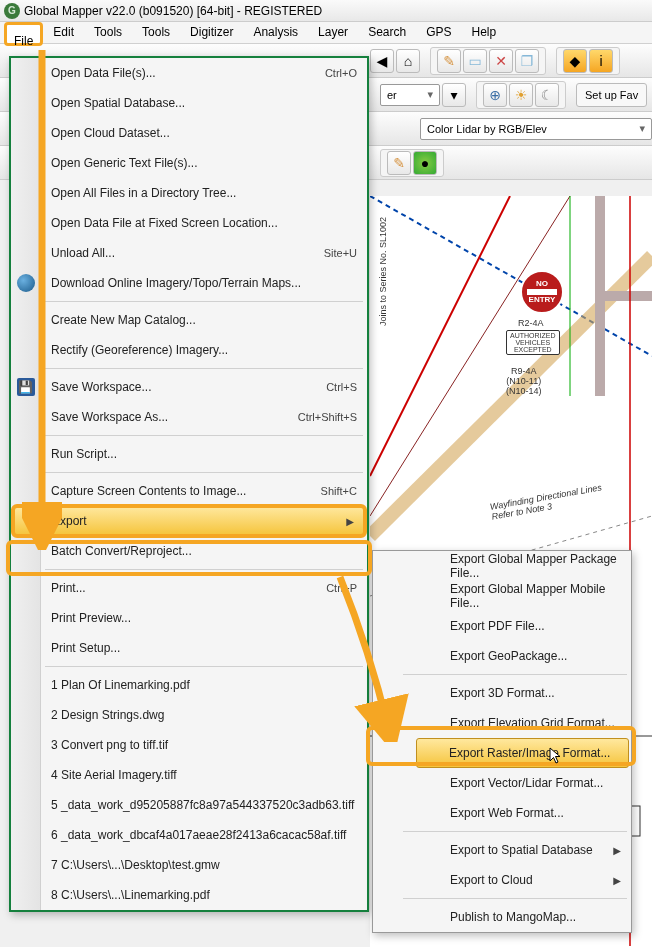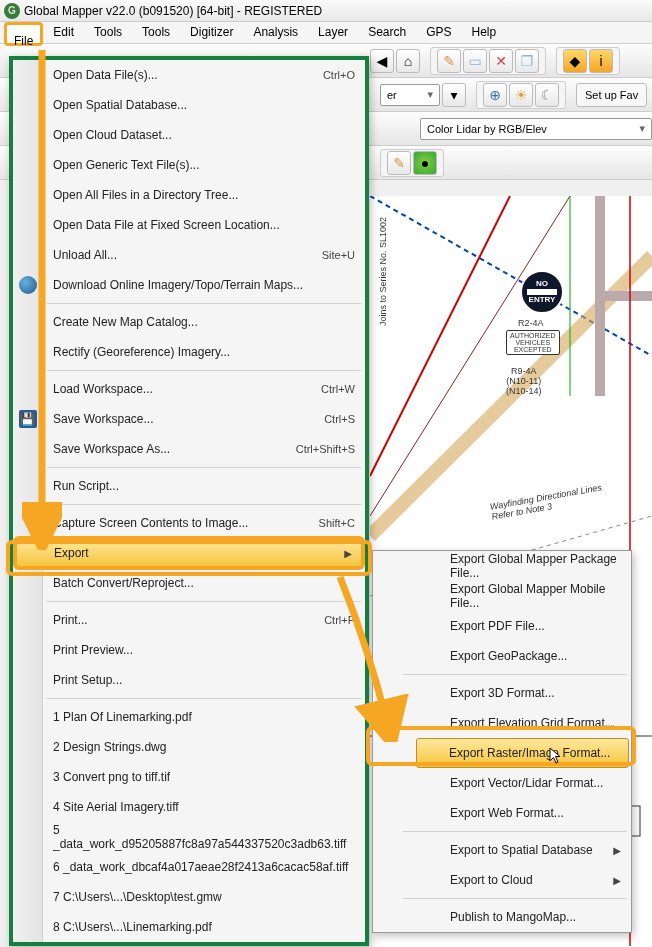--- a/index.html
+++ b/index.html
@@ -94,38 +94,38 @@
     top: 196px;
     right: 0;
     bottom: 0;
     background: #fff;
     overflow: hidden;
   }
   .map-svg { width: 100%; height: 100%; }
   .sign-noentry {
     position: absolute; top: 74px; left: 150px;
     width: 44px; height: 44px; border-radius: 50%;
-    background: #0f172a; border: 2px solid #fff;
+    background: #b91c1c; border: 2px solid #fff;
     display: flex; flex-direction: column; align-items: center; justify-content: center;
     color: #fff; font-size: 8px; font-weight: bold; line-height: 1;
   }
   .sign-label {
     position: absolute;
     font-size: 9px; color: #333;
     background: #fff; padding: 1px 3px; border: 1px solid #333; border-radius: 2px;
     text-align: center;
   }
   .map-text { position: absolute; font-size: 9px; color: #333; }
   .menu-dropdown {
     position: absolute;
     left: 9px;
     top: 56px;
     width: 360px;
     background: #f5f5f5;
-    border: 4px solid #15803d;
+    border: 2px solid #15803d;
     box-shadow: 2px 3px 8px rgba(0,0,0,0.25);
     z-index: 10;
   }
   .menu-dropdown .icon-col {
     position: absolute;
     left: 0; top: 0; bottom: 0;
     width: 30px;
     background: linear-gradient(to right, #f0f0f0, #e4e4e4);
     border-right: 1px solid #d0d0d0;
   }
@@ -326,24 +326,20 @@
     </div>
     <div class="m-sep"></div>
     <div class="m-row">
       <span>Create New Map Catalog...</span>
     </div>
     <div class="m-row">
       <span>Rectify (Georeference) Imagery...</span>
     </div>
     <div class="m-sep"></div>
     <div class="m-row">
-      <span>Load Workspace...</span>
-      <span class="shortcut">Ctrl+W</span>
-    </div>
-    <div class="m-row">
       <span class="m-icon" style="background: rgb(42, 90, 154); color: rgb(255, 255, 255); font-size: 12px;">💾</span>
       <span>Save Workspace...</span>
       <span class="shortcut">Ctrl+S</span>
     </div>
     <div class="m-row">
       <span>Save Workspace As...</span>
       <span class="shortcut">Ctrl+Shift+S</span>
     </div>
     <div class="m-sep"></div>
     <div class="m-row">

